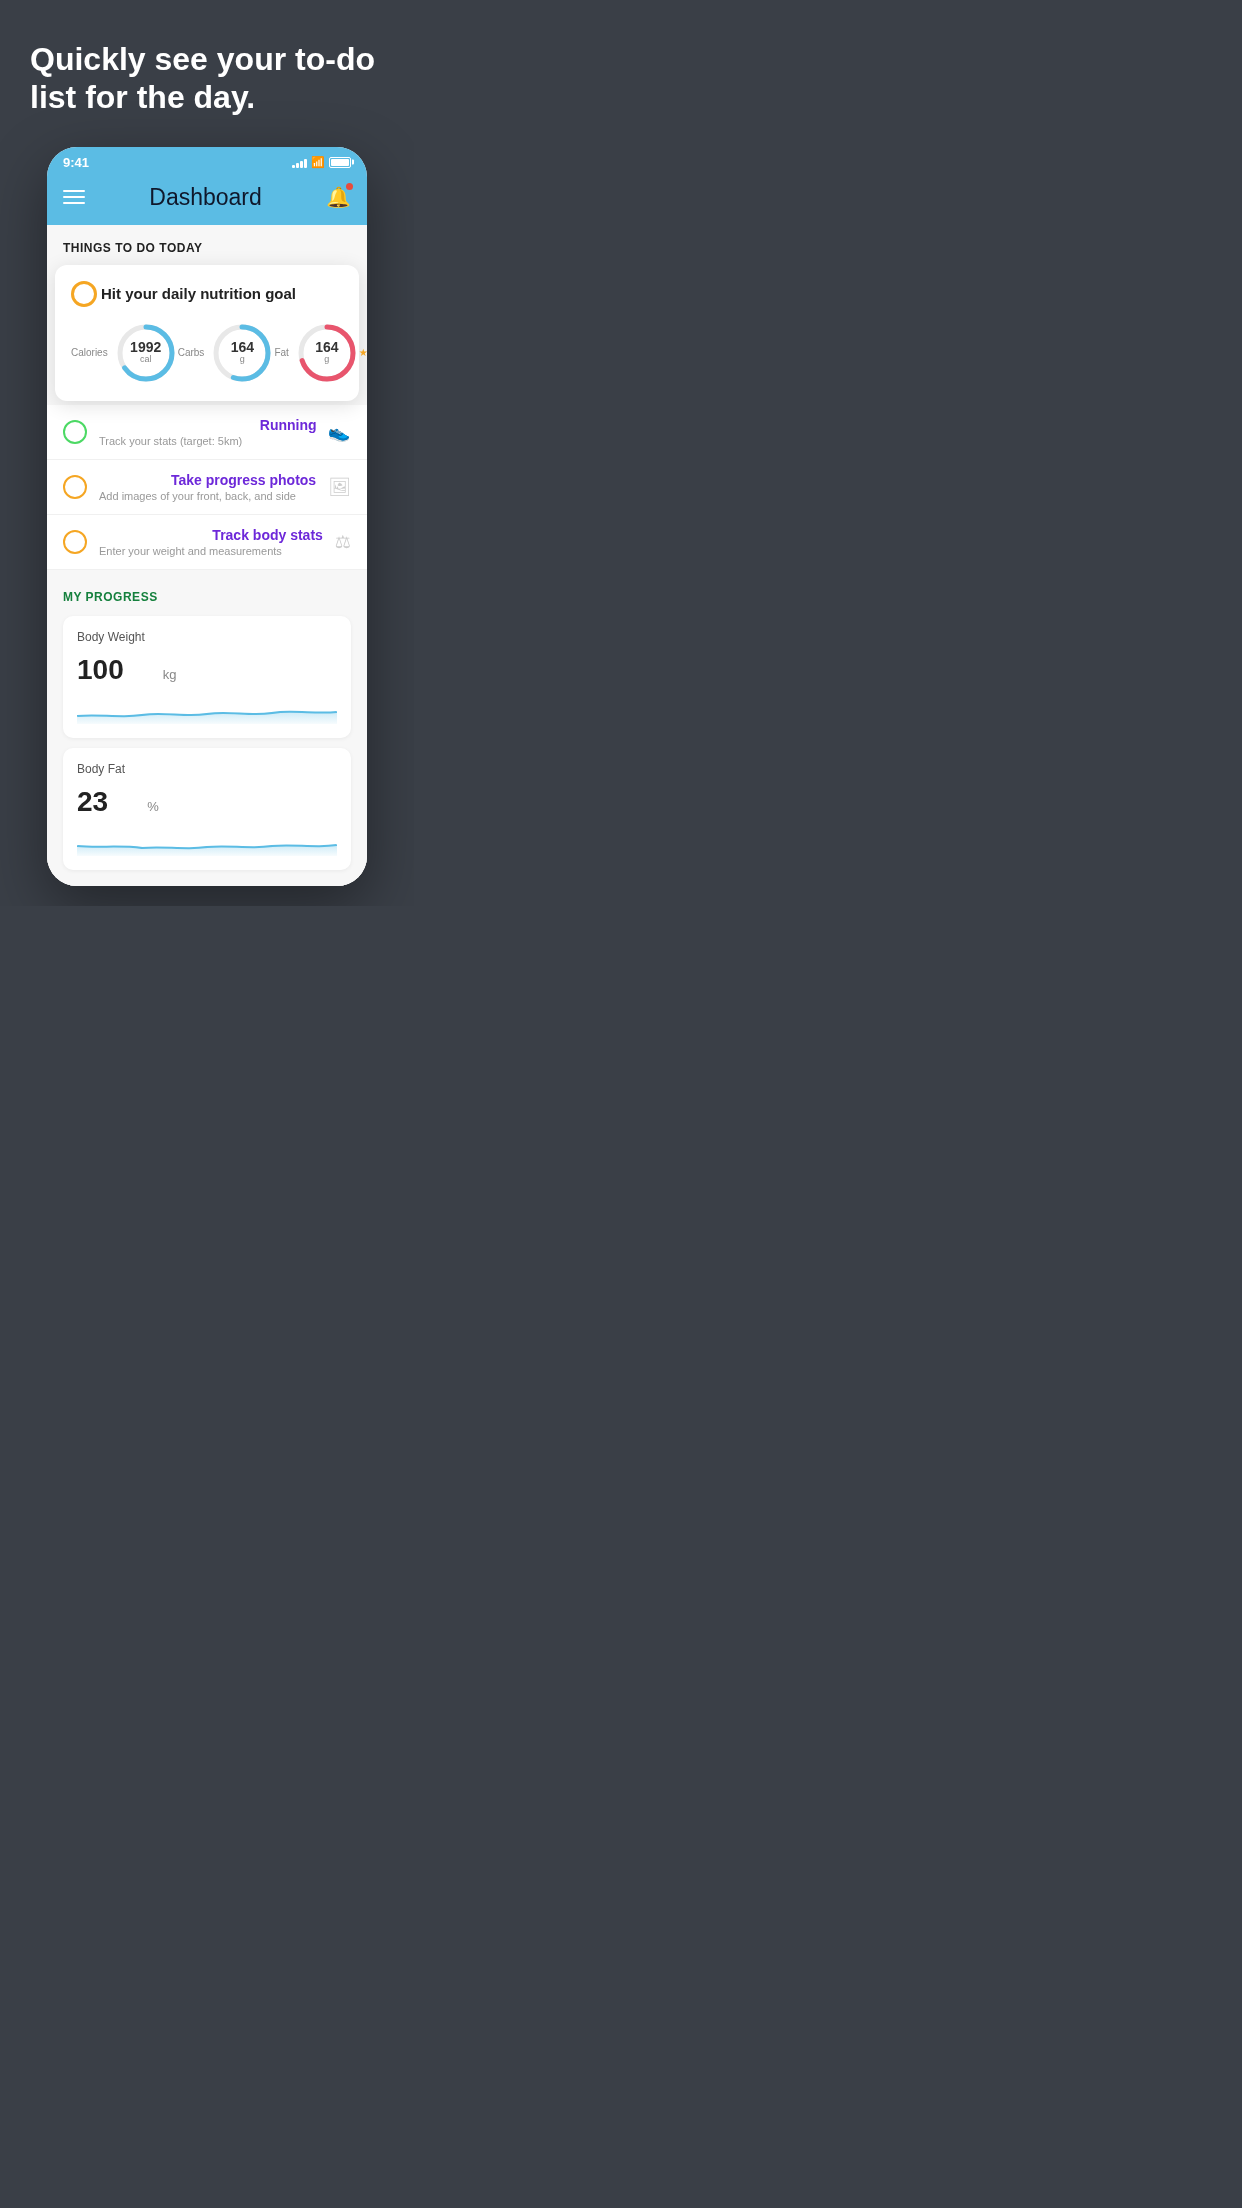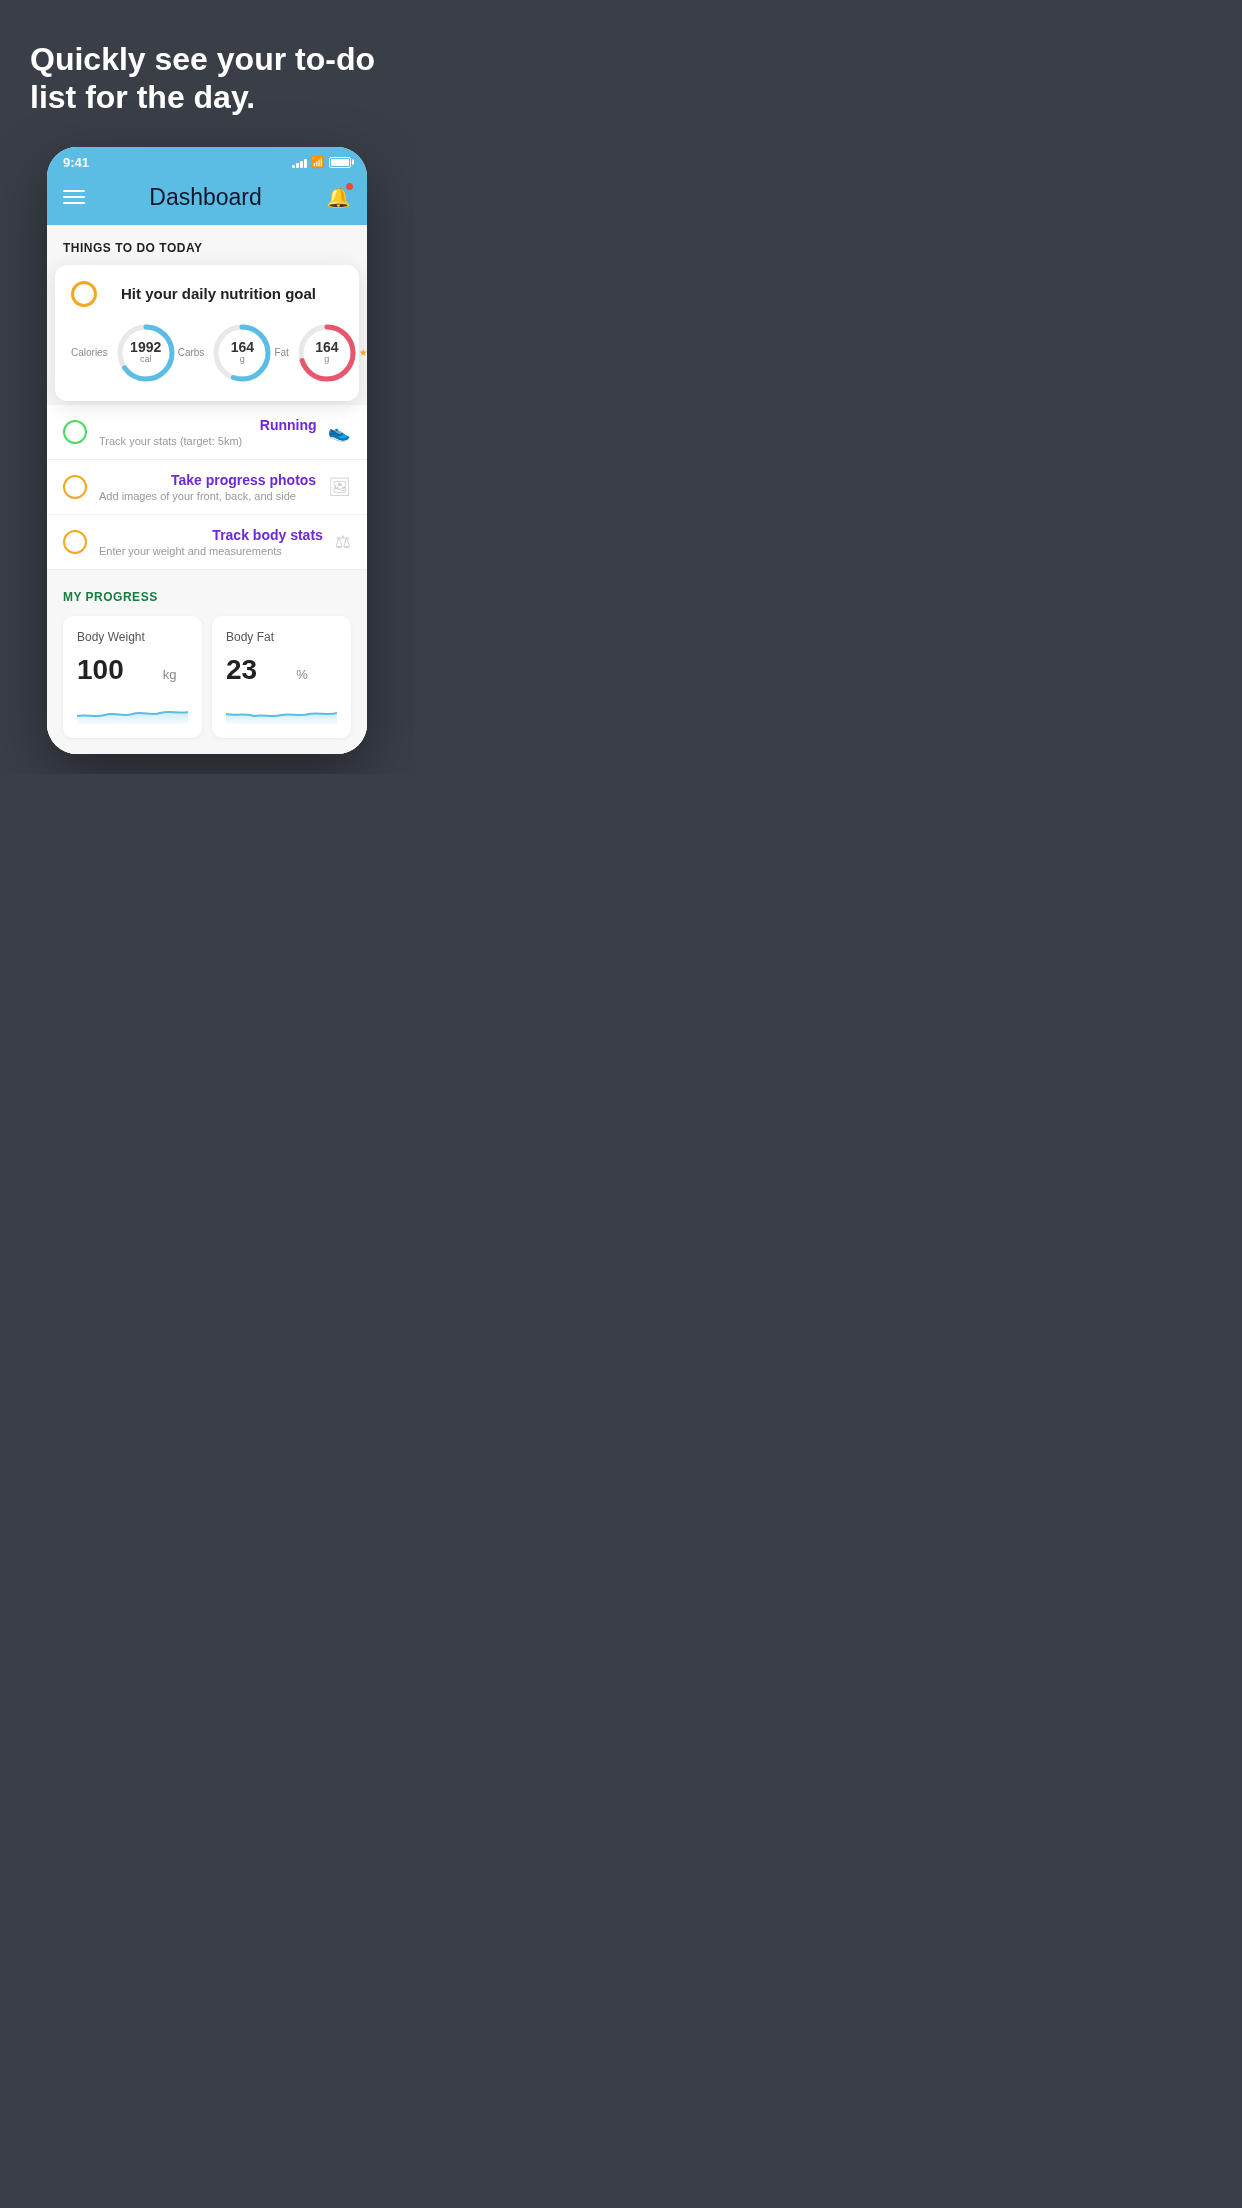--- a/index.html
+++ b/index.html
@@ -166,21 +166,21 @@
       margin: 0 8px 0 8px;
       border-radius: 12px;
       padding: 16px;
       box-shadow: 0 4px 20px rgba(0,0,0,0.12);
       position: relative;
       z-index: 2;
     }
     .nutrition-card-header {
       display: flex;
       align-items: center;
-      gap: 24px;
+      gap: 4px;
       margin-bottom: 14px;
     }
     .circle-check {
       width: 26px;
       height: 26px;
       border-radius: 50%;
       border: 3px solid #f5a623;
       flex-shrink: 0;
     }
     .nutrition-title {
@@ -289,20 +289,21 @@
     .progress-label {
       font-size: 12px;
       font-weight: 700;
       color: #15803d;
       letter-spacing: 0.5px;
       margin-bottom: 12px;
     }
     .progress-cards {
       display: flex;
       gap: 10px;
+      flex-direction: column;
     }
     .progress-card {
       flex: 1;
       background: #fff;
       border-radius: 10px;
       padding: 14px;
       box-shadow: 0 1px 4px rgba(0,0,0,0.06);
       overflow: hidden;
     }
     .progress-card-title {

